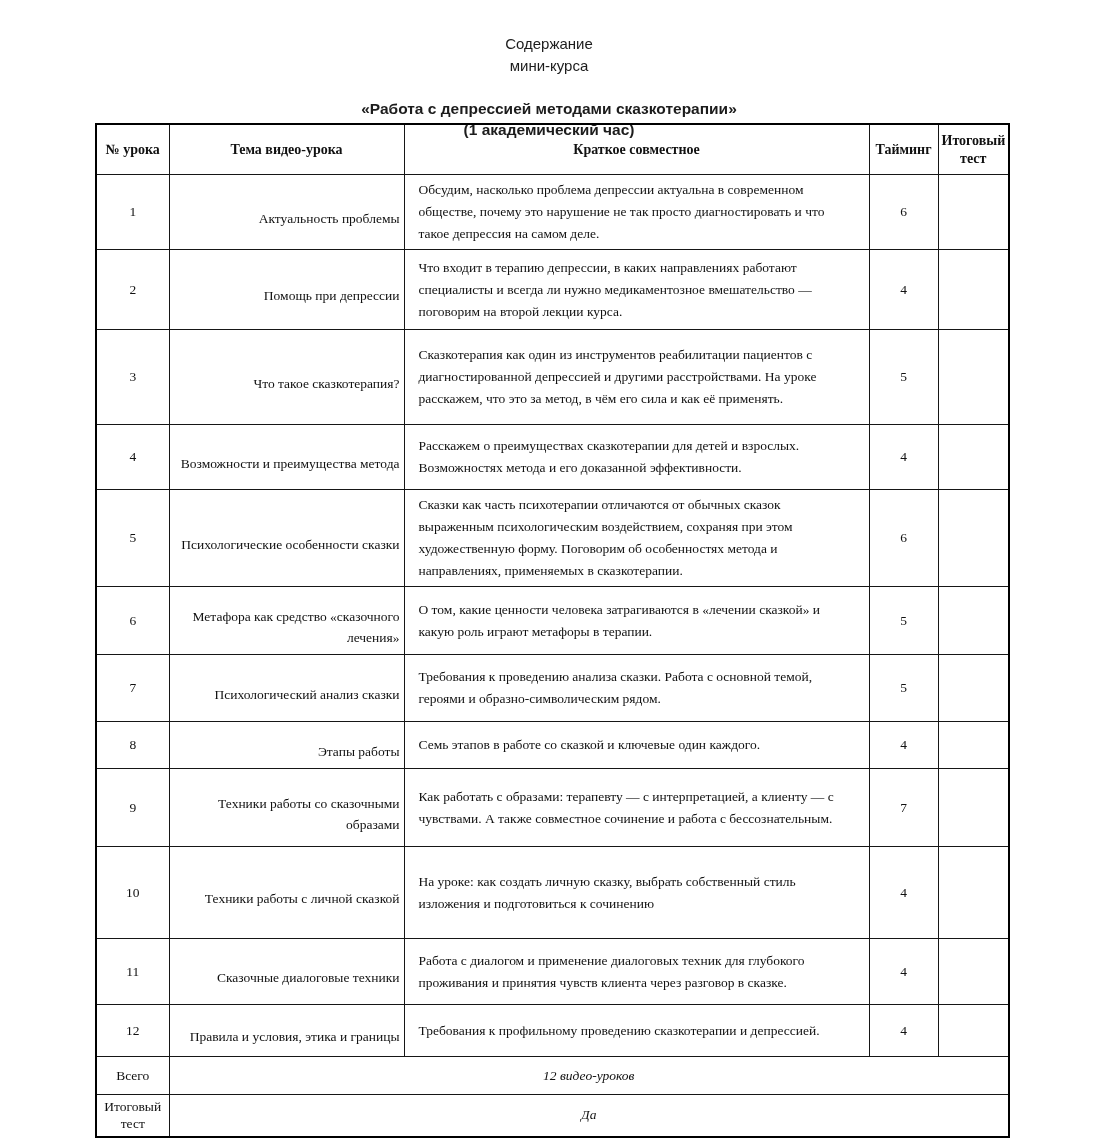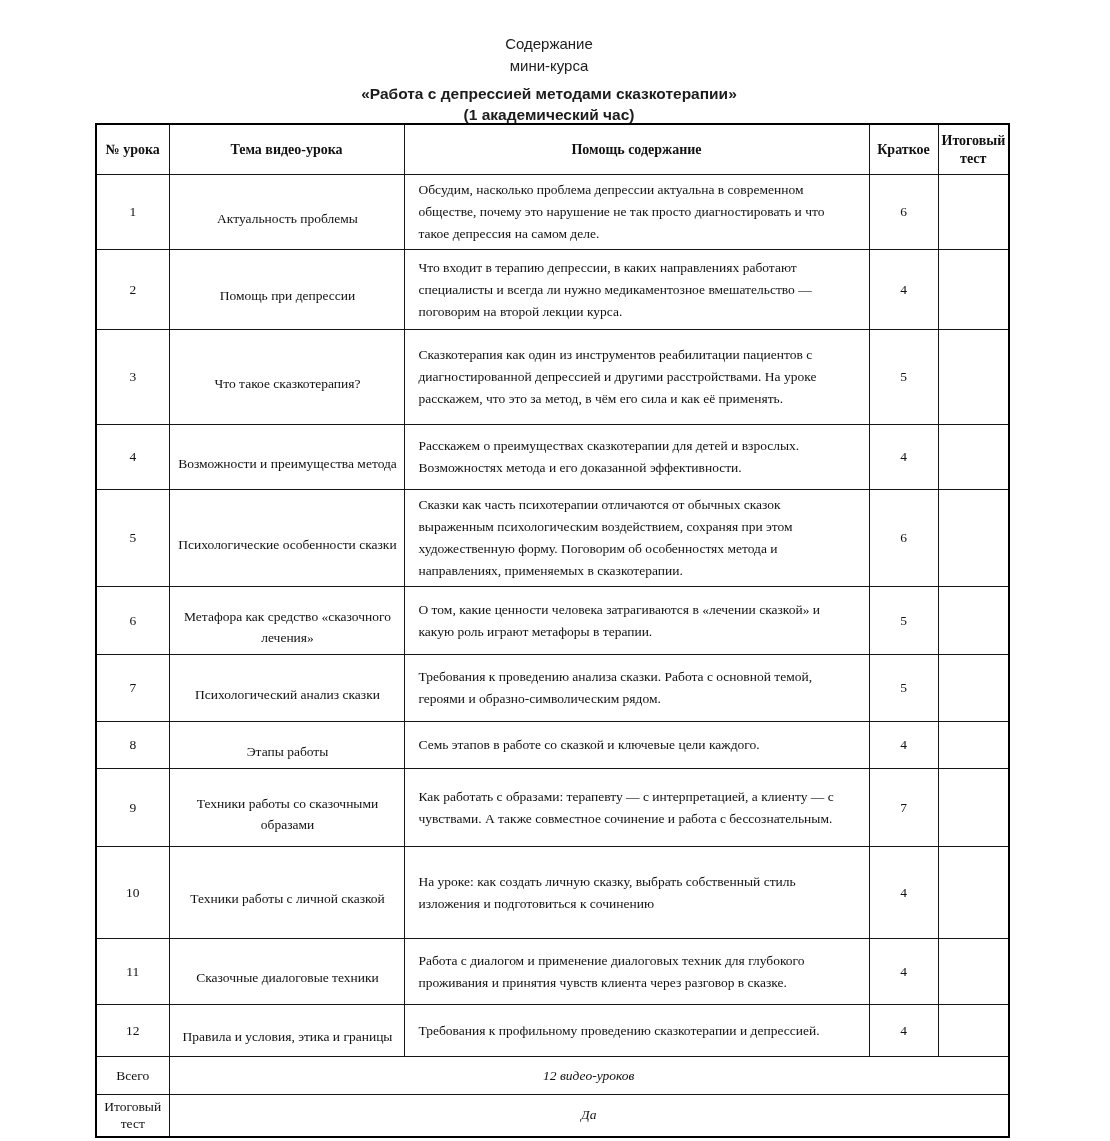--- a/index.html
+++ b/index.html
@@ -28,21 +28,21 @@
   .title-line {
     font-size: 15px;
     line-height: 20px;
     margin: 0 0 2px 0;
   }
   .title-line.bold {
     font-weight: bold;
     font-size: 15.5px;
     line-height: 19px;
   }
-  .title-line.gap-above { margin-top: 8px; }
+  .title-line.gap-above { margin-top: 23px; }
 
   
   .table-wrap {
     position: absolute;
     top: 123px;
     left: 95px;
     width: 979px;
   }
   table#course-table {
     border-collapse: collapse;
@@ -65,21 +65,21 @@
     height: 45px;
     line-height: 18px;
     padding: 2px 3px;
   }
   td.c-num {
     text-align: center;
     vertical-align: middle;
     padding: 2px;
   }
   td.c-topic {
-    text-align: center;
+    text-align: right;
     vertical-align: middle;
     padding: 14px 4px 2px 6px;
     line-height: 21px;
   }
   td.c-summary {
     text-align: left;
     vertical-align: middle;
     padding: 4px 12px 4px 14px;
     line-height: 22px;
   }
@@ -123,22 +123,22 @@
       <col style="width:73px">
       <col style="width:235px">
       <col style="width:465px">
       <col style="width:69px">
       <col style="width:71px">
     </colgroup>
     <thead>
       <tr>
         <th>№ урока</th>
         <th>Тема видео-урока</th>
-        <th>Помощь содержание</th>
-        <th>Краткое</th>
+        <th>Краткое совместное</th>
+        <th>Тайминг</th>
         <th>Итоговый тест</th>
       </tr>
     </thead>
     <tbody>
         <tr style="height: 70px;">
           <td class="c-num">1</td>
           <td class="c-topic">Актуальность проблемы</td>
           <td class="c-summary">Обсудим, насколько проблема депрессии актуальна в современном обществе, почему это нарушение не так просто диагностировать и что такое депрессия на самом деле.</td>
           <td class="c-timing">6</td>
           <td class="c-test"></td>
@@ -181,21 +181,21 @@
         <tr style="height: 67px;">
           <td class="c-num">7</td>
           <td class="c-topic">Психологический анализ сказки</td>
           <td class="c-summary">Требования к проведению анализа сказки. Работа с основной темой, героями и образно-символическим рядом.</td>
           <td class="c-timing">5</td>
           <td class="c-test"></td>
         </tr>
         <tr style="height: 47px;">
           <td class="c-num">8</td>
           <td class="c-topic">Этапы работы</td>
-          <td class="c-summary">Семь этапов в работе со сказкой и ключевые цели каждого.</td>
+          <td class="c-summary">Семь этапов в работе со сказкой и ключевые один каждого.</td>
           <td class="c-timing">4</td>
           <td class="c-test"></td>
         </tr>
         <tr style="height: 78px;">
           <td class="c-num">9</td>
           <td class="c-topic">Техники работы со сказочными образами</td>
           <td class="c-summary">Как работать с образами: терапевту — с интерпретацией, а клиенту — с чувствами. А также совместное сочинение и работа с бессознательным.</td>
           <td class="c-timing">7</td>
           <td class="c-test"></td>
         </tr>

